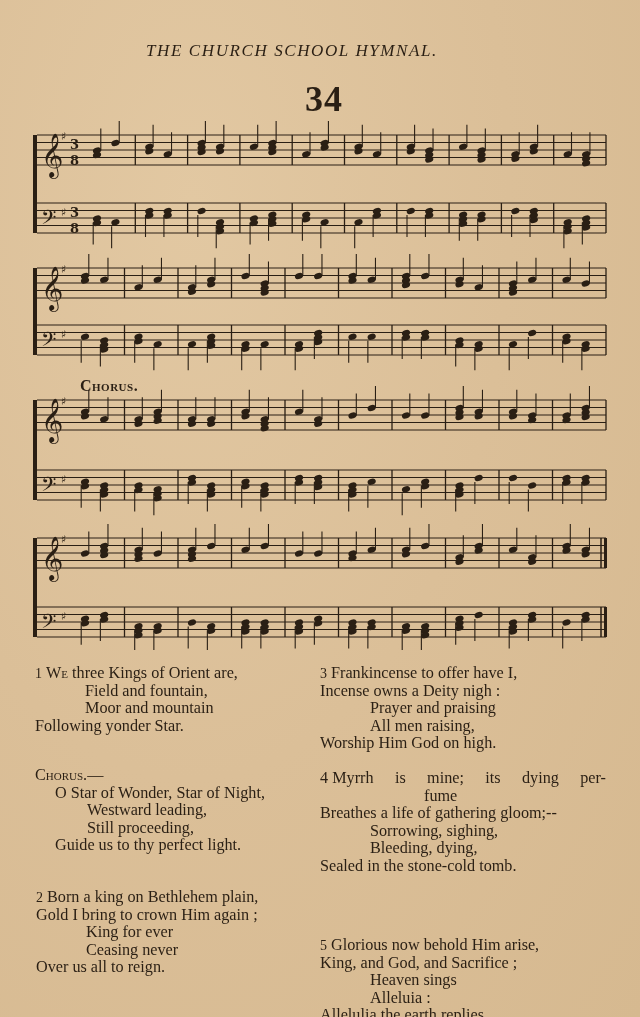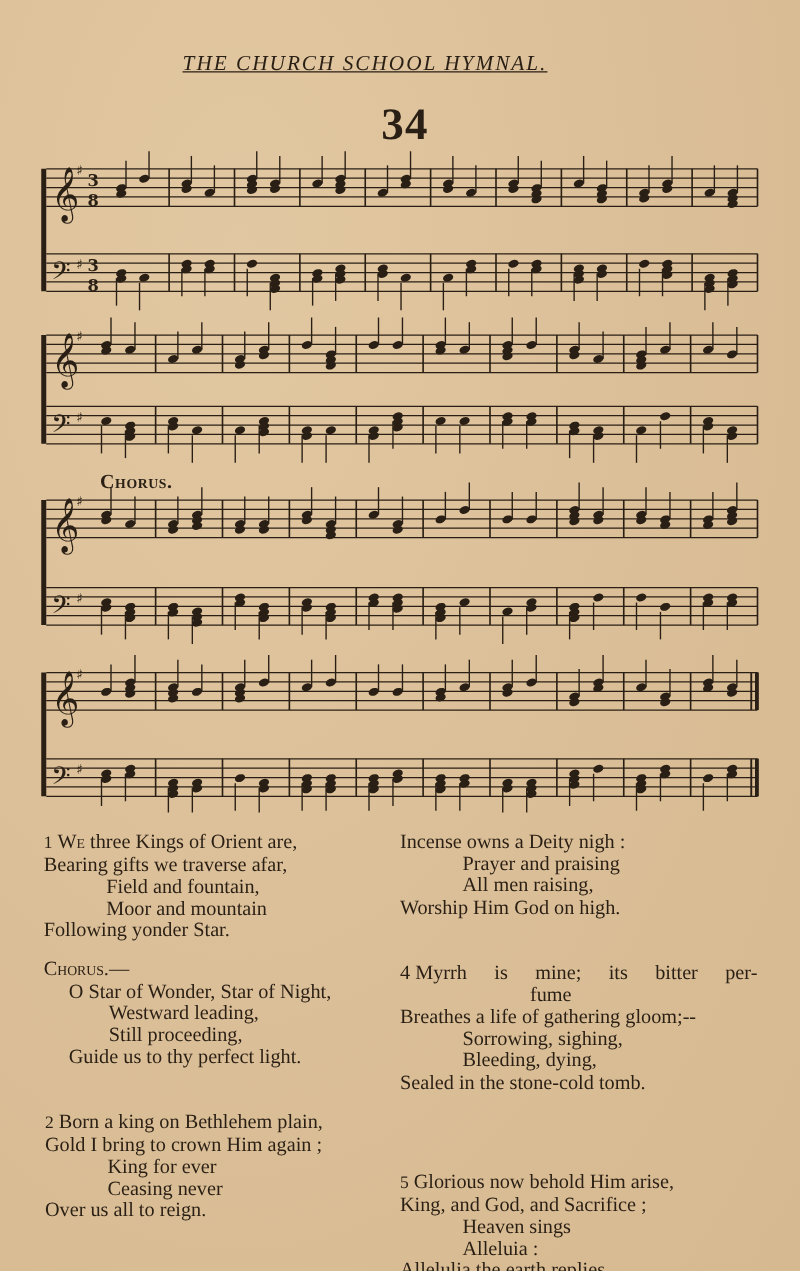--- a/index.html
+++ b/index.html
@@ -5,21 +5,21 @@
   html, body { margin:0; padding:0; }
   body {
     width:640px; height:1017px; position:relative; overflow:hidden;
     background:#dcc09a;
     background-image: radial-gradient(ellipse at 30% 20%, #e2c8a2 0%, #dbbf98 50%, #d6b990 100%);
     font-family:"Liberation Serif","DejaVu Serif",serif;
     color:#2a1f14;
   }
   .running-head {
     position:absolute; top:41px; left:0; width:584px; text-align:center;
-    font-style:italic; font-size:17px; letter-spacing:1.6px;text-decoration:underline;
+    font-style:italic; font-size:17px; letter-spacing:1.6px;
   }
   .hymn-number {
     position:absolute; top:78px; left:0; width:648px; text-align:center;
     font-weight:bold; font-size:36px; letter-spacing:1px;
   }
   svg.score { position:absolute; left:0; top:0; }
   .chorus-label {
     position:absolute; top:377px; left:80px; font-size:16px; letter-spacing:0.5px;
     font-variant:small-caps; font-weight:bold;
   }
@@ -660,21 +660,20 @@
     <line x1="601" x2="601" y1="607" y2="637" stroke="#2a1f14" stroke-width="1.5"></line>
     <rect x="604" y="607" width="3" height="30" fill="#2a1f14"></rect>
   </svg>
 
 <div class="chorus-label">Chorus.</div>
 
 <div class="stanza s1">
   <div class="line">
     <span class="vnum">1</span><span class="smallcaps">We</span><span> three Kings of Orient are,</span>
   </div>
-  <div class="line">Bearing gifts we traverse afar,</div>
   <div class="line indent">Field and fountain,</div>
   <div class="line indent">Moor and mountain</div>
   <div class="line">Following yonder Star.</div>
 </div>
 
 <div class="stanza chorus-block">
   <div class="chorus-head">Chorus.—</div>
   <div class="line">O Star of Wonder, Star of Night,</div>
   <div class="line indent2">Westward leading,</div>
   <div class="line indent2">Still proceeding,</div>
@@ -685,33 +684,36 @@
   <div class="line">
     <span class="vnum">2</span><span>Born a king on Bethlehem plain,</span>
   </div>
   <div class="line">Gold I bring to crown Him again ;</div>
   <div class="line indent">King for ever</div>
   <div class="line indent">Ceasing never</div>
   <div class="line">Over us all to reign.</div>
 </div>
 
 <div class="stanza s3">
+  <div class="line">
+    <span class="vnum">3</span><span>Frankincense to offer have I,</span>
+  </div>
   <div class="line">Incense owns a Deity nigh :</div>
   <div class="line indent">Prayer and praising</div>
   <div class="line indent">All men raising,</div>
   <div class="line">Worship Him God on high.</div>
 </div>
 
 <div class="stanza s4">
   <div class="line justify">
     <span>4 Myrrh</span>
     <span>is</span>
     <span>mine;</span>
     <span>its</span>
-    <span>bitter</span>
+    <span>dying</span>
     <span>per-</span>
   </div>
   <div class="line centered">fume</div>
   <div class="line">Breathes a life of gathering gloom;--</div>
   <div class="line indent">Sorrowing, sighing,</div>
   <div class="line indent">Bleeding, dying,</div>
   <div class="line">Sealed in the stone-cold tomb.</div>
 </div>
 
 <div class="stanza s5">

